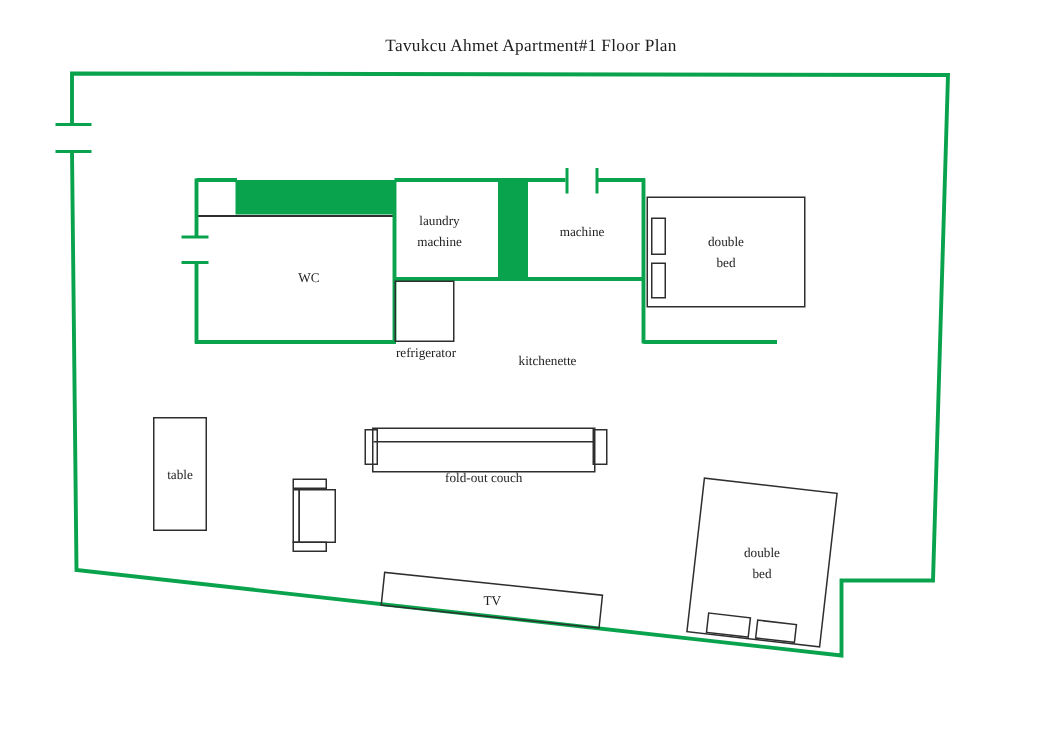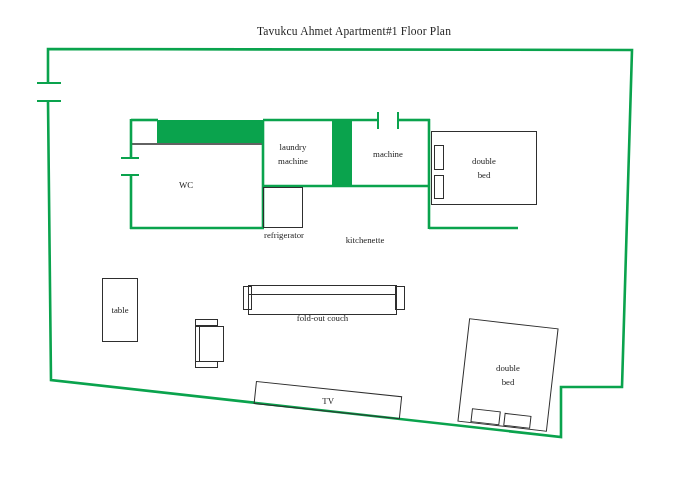--- a/index.html
+++ b/index.html
@@ -71,21 +71,21 @@
 
   <div class="furn" style="left:263px;top:187px;width:40px;height:41px;"></div>
 
   <div class="furn" style="left:431px;top:131px;width:106px;height:74px;">
     <div class="pillow" style="left:2px;top:13px;width:10px;height:25px;"></div>
     <div class="pillow" style="left:2px;top:43px;width:10px;height:24px;"></div>
     <div class="bed-top-label">double
 bed</div>
   </div>
 
-  <div class="furn" style="left:102px;top:278px;width:36px;height:64px;display:flex;align-items:center;justify-content:center;font-size:8.8px;">
+  <div class="furn" style="left:102px;top:278px;width:36px;height:76px;display:flex;align-items:center;justify-content:center;font-size:8.8px;">
     <span>table</span>
   </div>
 
   <div class="furn" style="left:243px;top:286px;width:9px;height:24px;"></div>
   <div class="furn" style="left:395px;top:286px;width:10px;height:24px;"></div>
   <div class="furn" style="left:248px;top:285px;width:149px;height:30px;">
     <div style="position:absolute;left:0;top:8px;width:100%;border-top:1.3px solid var(--line,#2e2e2e);"></div>
     <div class="couch-label">fold-out couch</div>
   </div>
 
@@ -98,20 +98,20 @@
     <span class="inner">TV</span>
   </div>
 
   <div class="furn bed-bottom" style="left:463px;top:323px;width:90px;height:104px;">
     <div class="pillow" style="left:12px;top:88px;width:29px;height:14px;"></div>
     <div class="pillow" style="left:45px;top:89px;width:27px;height:13px;"></div>
     <div class="bed-bottom-label">double
 bed</div>
   </div>
 
-  <div class="lbl" style="left:156px;top:178px;width:60px;">WC</div>
+  <div class="lbl" style="left:176px;top:178px;width:60px;">WC</div>
   <div class="lbl" style="left:250px;top:140px;width:86px;">laundry
 machine</div>
   <div class="lbl" style="left:358px;top:147px;width:60px;">machine</div>
   <div class="lbl" style="left:325px;top:202px;width:80px;margin-top:31px;">kitchenette</div>
   <div class="lbl" style="left:246px;top:228px;width:76px;">refrigerator</div>
 
 </div>
 
 </body></html>

